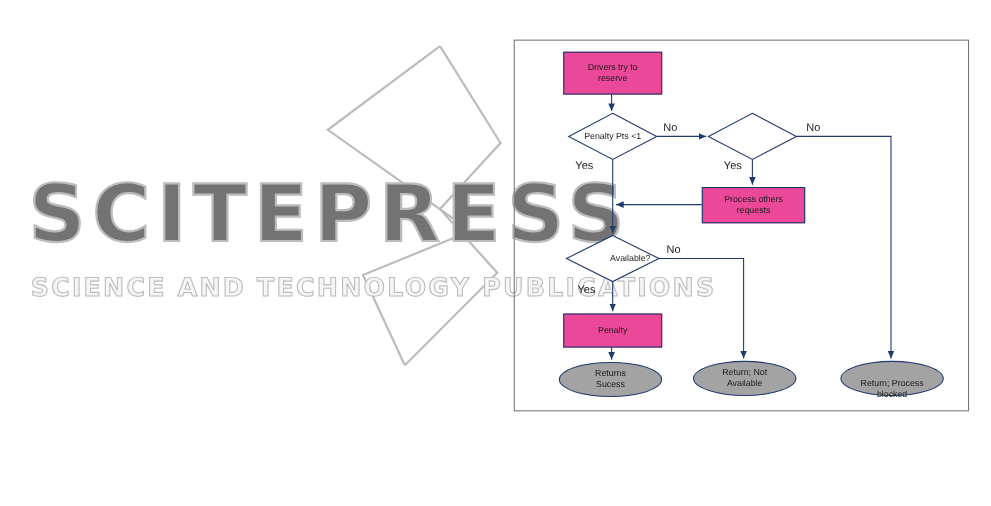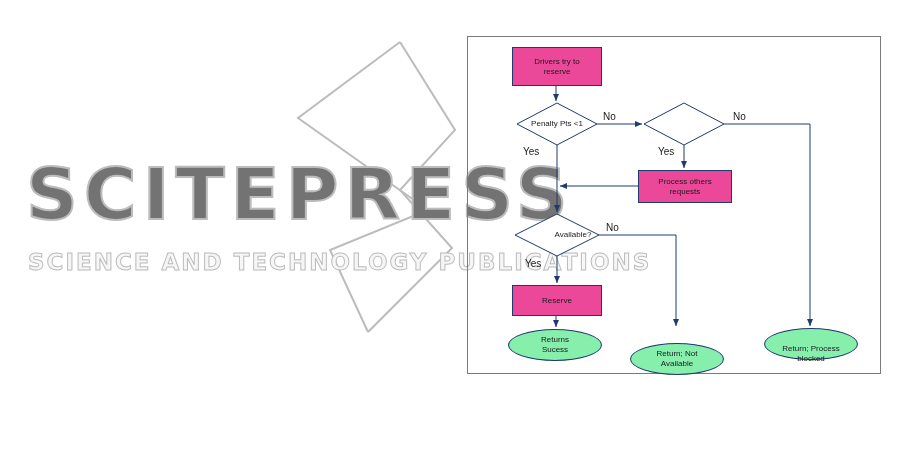--- a/index.html
+++ b/index.html
@@ -41,21 +41,21 @@
   .edge{stroke:var(--line);stroke-width:1;fill:none;}
   .shape{stroke:var(--line);stroke-width:1;fill:#ffffff;}
   marker path{fill:var(--line);}
   
   .node{
     position:absolute;display:flex;align-items:center;justify-content:center;
     text-align:center;font-size:8px;line-height:1.2;color:var(--text);z-index:3;
   }
   .node span{display:block;}
   .rect{background:#ec4899;border:1px solid var(--line);justify-content:center;}
-  .ellipse{background:#86efac;border:1px solid var(--line);border-radius:50%;}
+  .ellipse{background:#a3a3a3;border:1px solid var(--line);border-radius:50%;}
   .dtext{background:transparent;}
   .edge-label{
     position:absolute;z-index:3;font-size:10px;color:var(--text);line-height:1;
   }
 </style>
 </head>
 <body>
 
 <div class="page">
 
@@ -101,28 +101,28 @@
 
   <div class="node rect" style="left:638px;top:170px;width:92px;height:31px;">
     <span style="max-width:70px;">Process others requests</span>
   </div>
 
   <div class="node dtext" style="left:536px;top:228px;width:74px;height:14px;">
     <span>Available?</span>
   </div>
 
   <div class="node rect" style="left:512px;top:285px;width:88px;height:29px;">
-    <span>Reserve</span>
+    <span>Penalty</span>
   </div>
 
   <div class="node ellipse" style="left:508px;top:329px;width:92px;height:30px;">
     <span style="max-width:42px;">Returns Sucess</span>
   </div>
 
-  <div class="node ellipse" style="left:630px;top:343px;width:92px;height:30px;">
+  <div class="node ellipse" style="left:630px;top:328px;width:92px;height:30px;">
     <span style="max-width:58px;">Return; Not Available</span>
   </div>
 
   <div class="node ellipse" style="left:764px;top:328px;width:92px;height:30px;">
     <span style="max-width:72px;margin-top:20px;">Return; Process blocked</span>
   </div>
 
   <span class="edge-label" style="left:603px;top:112px;">No</span>
   <span class="edge-label" style="left:733px;top:112px;">No</span>
   <span class="edge-label" style="left:523px;top:147px;">Yes</span>

